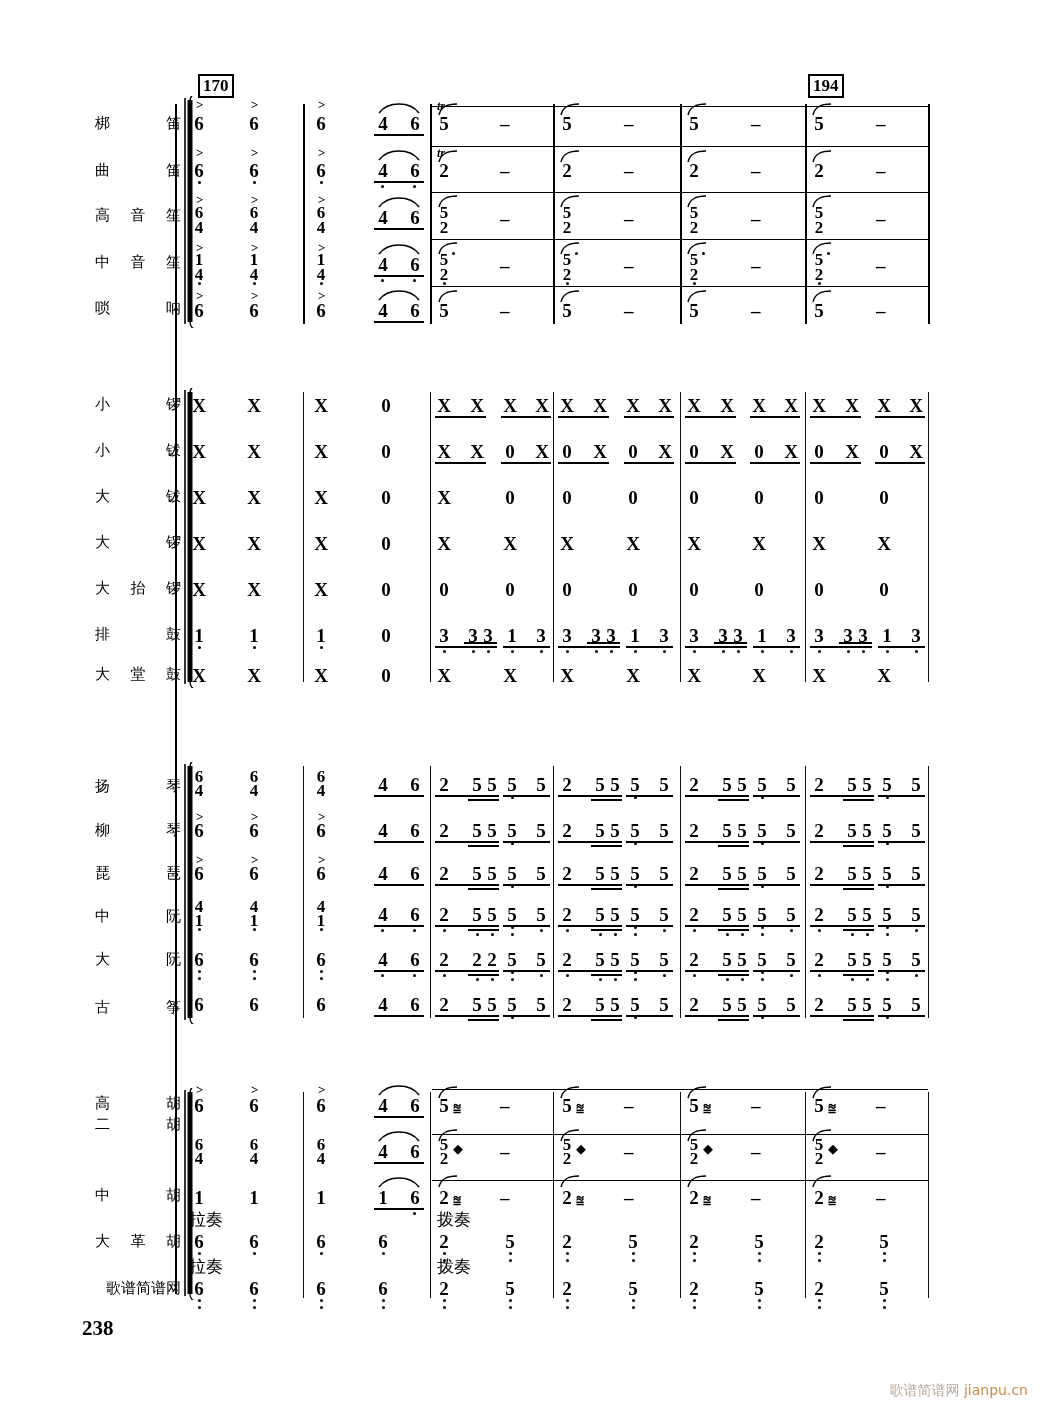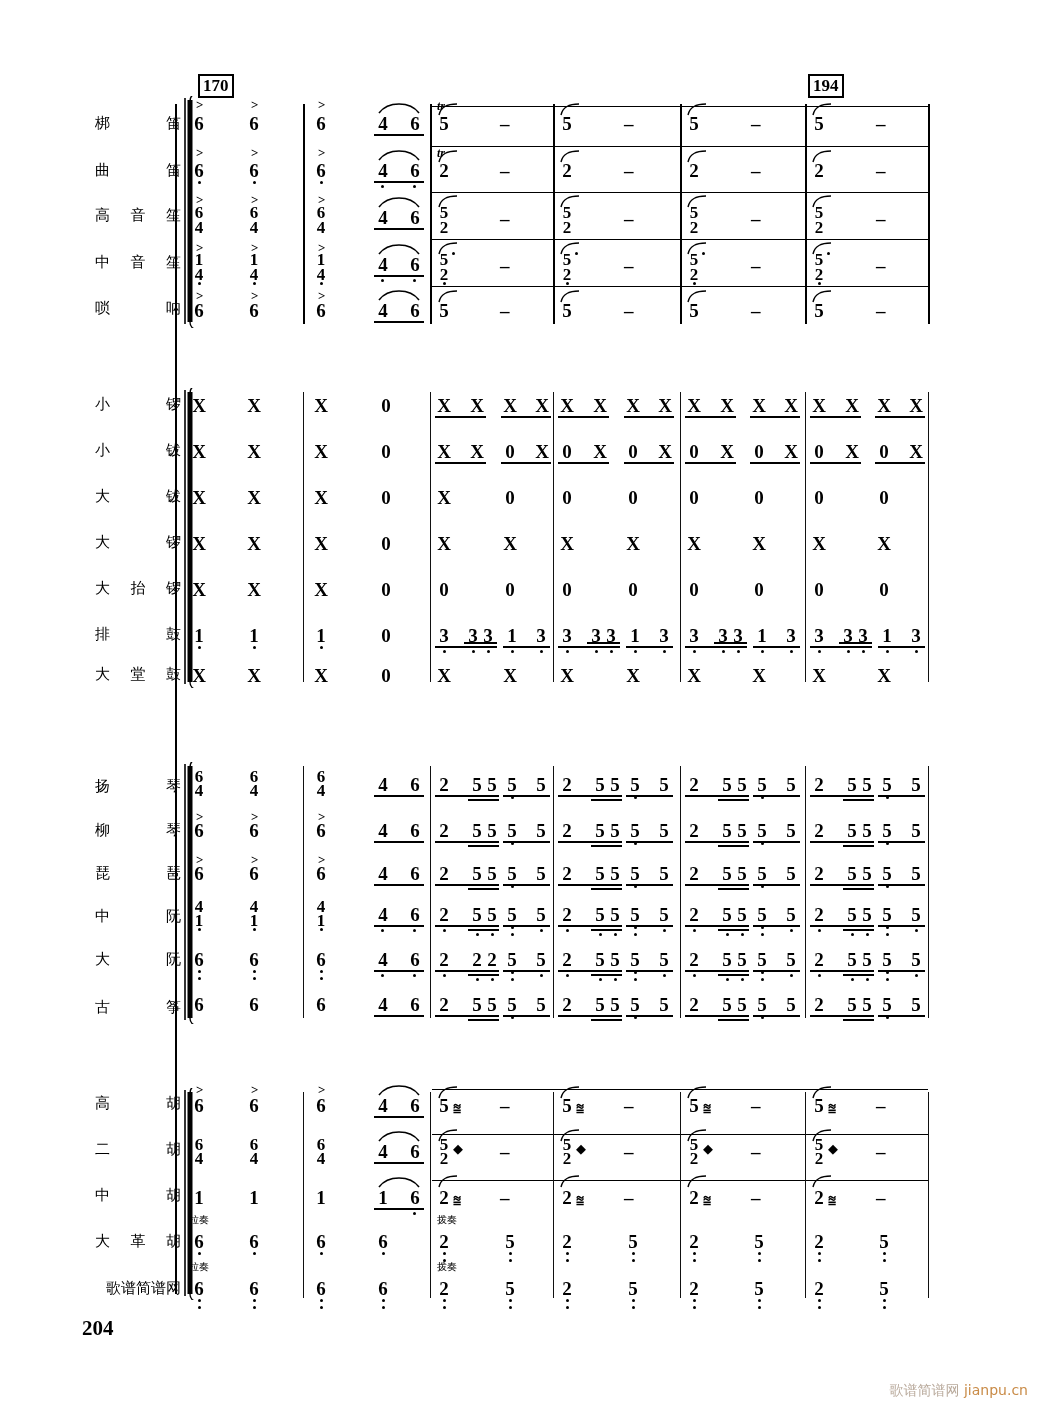--- a/index.html
+++ b/index.html
@@ -80,21 +80,21 @@
   .slur{position:absolute;}
   .slur svg{display:block;overflow:visible;}
 
   
   .tieline{position:absolute;height:1px;background:#000;}
 
   
   .tech{
     position:absolute;
     font-family:"DejaVu Sans","Liberation Sans",sans-serif;
-    font-size:10px;line-height:13px;white-space:nowrap;text-align:right;
+    font-size:17px;line-height:13px;white-space:nowrap;text-align:right;
   }
 
   
   .squig{
     position:absolute;font-size:14px;line-height:14px;font-weight:bold;
     font-family:"DejaVu Sans",sans-serif;
   }
   .dotmark{
     position:absolute;font-size:13px;line-height:13px;font-weight:bold;
     font-family:"DejaVu Sans",sans-serif;
@@ -959,21 +959,21 @@
     <div class="beam" style="left:843px;top:1019px;width:31px;"></div>
     <div class="note" style="left:880px;top:995px;width:14px;">5</div>
     <div class="odot" style="left:886px;top:1016px;"></div>
     <div class="note" style="left:909px;top:995px;width:14px;">5</div>
     <div class="beam" style="left:878px;top:1015px;width:47px;"></div>
   </div>
 
   <div>
 
     <div class="inst-label spread" style="left:95px;top:1096px;">高  胡</div>
-    <div class="inst-label spread" style="left:95px;top:1142px;">二  胡</div>
+    <div class="inst-label spread" style="left:95px;top:1117px;">二  胡</div>
     <div class="inst-label spread" style="left:95px;top:1188px;">中  胡</div>
     <div class="inst-label spread" style="left:95px;top:1234px;">大革胡</div>
     <div class="inst-label" style="left:80px;top:1281px;width:101px;">歌谱简谱网</div>
 
     <div class="abs" style="left:176px;top:1088px;">
       <svg width="22" height="212" viewBox="0 0 22 212">
         <path d="M14 4 L14 206" stroke="#000" stroke-width="5" fill="none"></path>
         <path d="M9 2 L9 208" stroke="#000" stroke-width="1.6" fill="none"></path>
         <path d="M14 5 C14 1, 17 -2, 21 -3" stroke="#000" stroke-width="1.4" fill="none"></path>
         <path d="M14 206 C14 210, 17 213, 21 214" stroke="#000" stroke-width="1.4" fill="none"></path>
@@ -1202,20 +1202,20 @@
     <div class="odot" style="left:758px;top:1299px;"></div>
     <div class="odot" style="left:758px;top:1306px;"></div>
     <div class="note" style="left:812px;top:1279px;width:14px;">2</div>
     <div class="odot" style="left:818px;top:1299px;"></div>
     <div class="odot" style="left:818px;top:1306px;"></div>
     <div class="note" style="left:877px;top:1279px;width:14px;">5</div>
     <div class="odot" style="left:883px;top:1299px;"></div>
     <div class="odot" style="left:883px;top:1306px;"></div>
   </div>
 
-  <div class="page-num">204</div>
+  <div class="page-num">238</div>
 
   <div class="watermark">
     <span>歌谱简谱网</span>
     <span class="site">jianpu.cn</span>
   </div>
 
 </div>
 
 </body></html>

